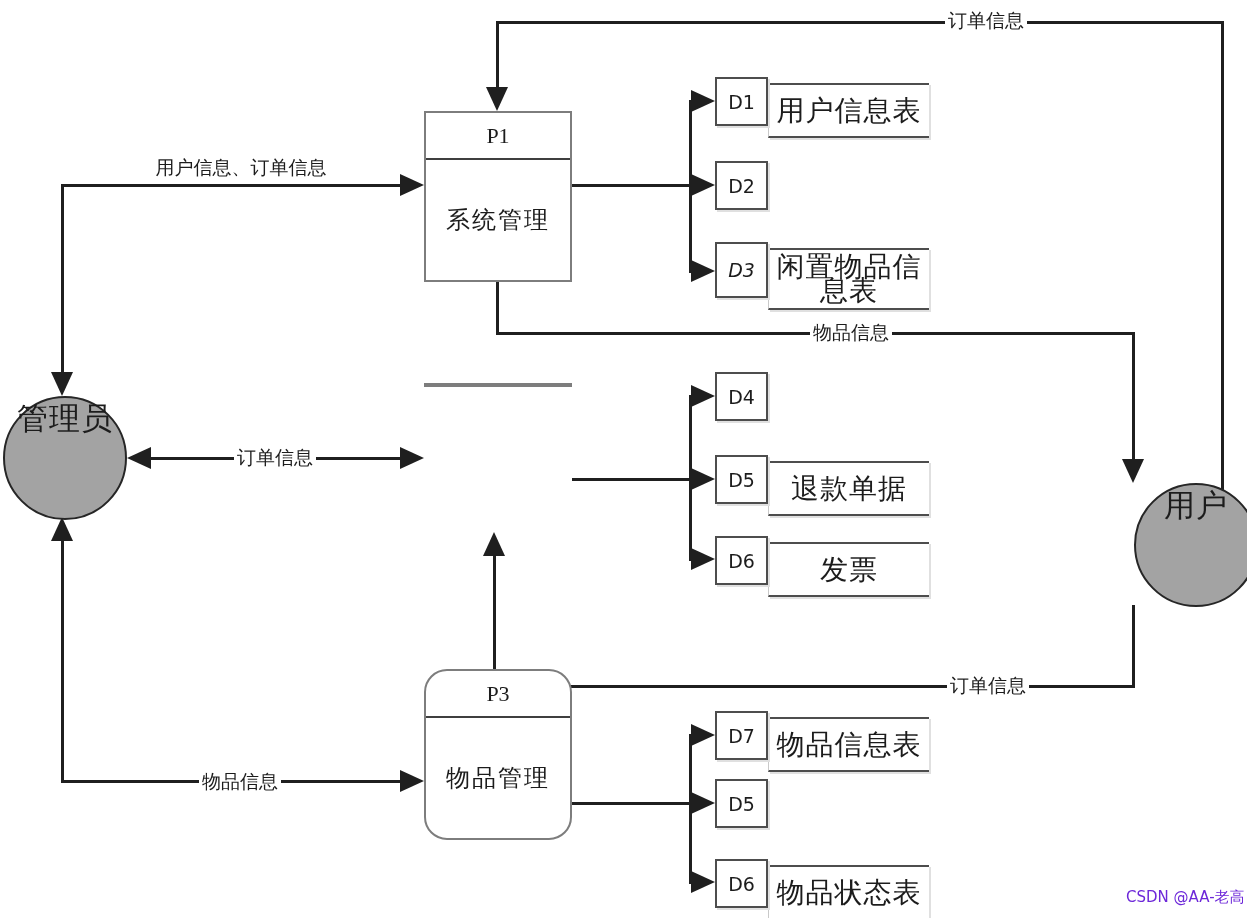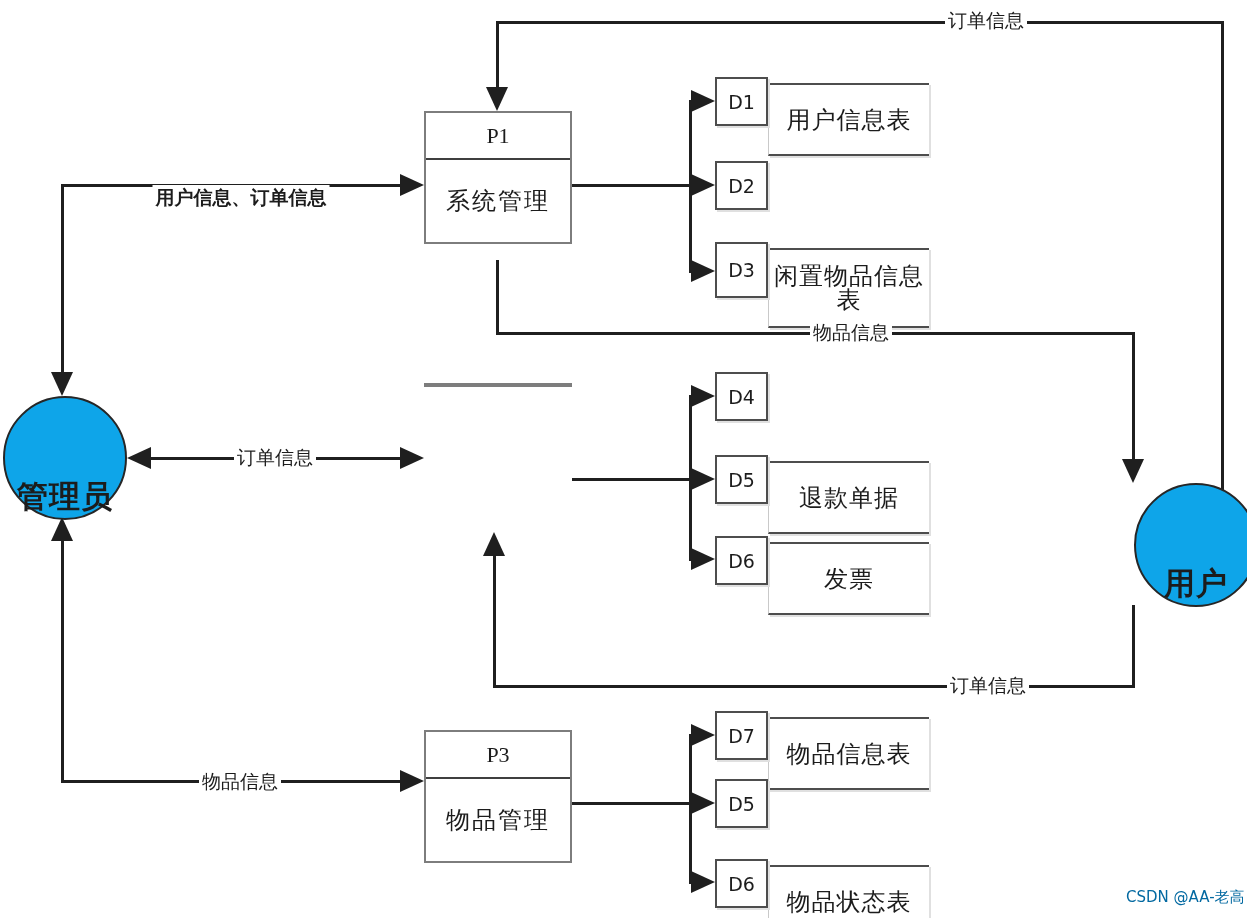--- a/index.html
+++ b/index.html
@@ -12,75 +12,75 @@
   .seg.h{height:3px;}
   .seg.v{width:3px;}
   
   .arw{position:absolute;width:0;height:0;z-index:2;}
   .arw.right{border-top:11px solid transparent;border-bottom:11px solid transparent;border-left:24px solid #1f1f1f;}
   .arw.left{border-top:11px solid transparent;border-bottom:11px solid transparent;border-right:24px solid #1f1f1f;}
   .arw.down{border-left:11px solid transparent;border-right:11px solid transparent;border-top:24px solid #1f1f1f;}
   .arw.up{border-left:11px solid transparent;border-right:11px solid transparent;border-bottom:24px solid #1f1f1f;}
   
   .entity{
-    position:absolute;border:2px solid #262626;border-radius:50%;background:#0ea5e9;
-    display:flex;align-items:flex-end;justify-content:center;
-    font-size:31px;letter-spacing:1px;z-index:3;font-weight:bold;
+    position:absolute;border:2px solid #262626;border-radius:50%;background:#a3a3a3;
+    display:flex;align-items:flex-start;justify-content:center;
+    font-size:31px;letter-spacing:1px;z-index:3;
   }
   
   .process{position:absolute;left:424px;width:144px;border:2px solid #7d7d7d;background:#fff;z-index:3;}
   .process .pcode{height:45px;border-bottom:2px solid #3f3f3f;display:flex;align-items:center;justify-content:center;font-size:22px;}
-  .process .pname{height:82px;display:flex;align-items:center;justify-content:center;font-size:24px;letter-spacing:2px;}
+  .process .pname{height:120px;display:flex;align-items:center;justify-content:center;font-size:24px;letter-spacing:2px;}
   
   .store{position:absolute;left:715px;width:212px;height:55px;z-index:3;}
   .store .strip{
     position:absolute;left:53px;top:6px;width:156px;height:43px;
     border-top:2px solid #4d4d4d;border-bottom:2px solid #4d4d4d;border-left:1px solid #c9c9c9;
     background:#fff;box-shadow:2px 2px 0 #e0e0e0;
     display:flex;align-items:center;justify-content:center;
-    font-size:24px;letter-spacing:1px;text-align:center;line-height:24px;padding:13px 2px;
+    font-size:28px;letter-spacing:1px;text-align:center;line-height:24px;padding:4px 2px;
   }
   .store .cell{
     position:absolute;left:0;top:0;width:49px;height:45px;
     border:2px solid #4d4d4d;background:#fff;box-shadow:2px 2px 0 #e0e0e0;
     display:flex;align-items:center;justify-content:center;
     font-family:"DejaVu Sans","Liberation Sans",sans-serif;font-size:19px;z-index:2;
   }
   .store.tall{height:62px;}
-  .store.tall .cell{height:52px;}
+  .store.tall .cell{height:52px;font-style:italic;}
   .store.tall .strip{height:50px;}
   
   .flowlabel{
     position:absolute;transform:translate(-50%,-50%);
     background:#fff;padding:0 3px;font-size:19px;white-space:nowrap;z-index:5;
   }
   .watermark{
     position:absolute;left:1126px;top:888px;
-    font-family:"DejaVu Sans","Liberation Sans",sans-serif;font-size:15px;color:#0369a1;z-index:5;
+    font-family:"DejaVu Sans","Liberation Sans",sans-serif;font-size:15px;color:#6d28d9;z-index:5;
   }
 </style>
 </head>
 <body>
 
 <div class="canvas">
 
   <div class="entity" style="left:3px;top:396px;width:120px;height:120px;">
     <span>管理员</span>
   </div>
   <div class="entity" style="left:1134px;top:483px;width:120px;height:120px;">
     <span>用户</span>
   </div>
 
   <div class="process" style="top:111px;">
     <div class="pcode">P1</div>
     <div class="pname">系统管理</div>
   </div>
   <div class="process" style="top:383px;">
   </div>
-  <div class="process" style="top:730px;">
+  <div class="process" style="top:669px;border-radius:23px;">
     <div class="pcode">P3</div>
     <div class="pname">物品管理</div>
   </div>
 
   <div class="store" style="top:77px;">
     <div class="strip">用户信息表</div>
     <div class="cell">D1</div>
   </div>
   <div class="store" style="top:161px;">
     <div class="cell">D2</div>
@@ -160,21 +160,21 @@
 
   <div class="seg h" style="left:572px;top:802px;width:128px;"></div>
   <div class="seg v" style="left:689px;top:734px;height:150px;"></div>
   <div class="seg h" style="left:689px;top:734px;width:14px;"></div>
   <div class="seg h" style="left:689px;top:881px;width:14px;"></div>
   <div class="arw right" style="left:691px;top:724px;"></div>
   <div class="arw right" style="left:691px;top:792px;"></div>
   <div class="arw right" style="left:691px;top:871px;"></div>
 
   <div class="flowlabel" style="left:986px;top:21px;">订单信息</div>
-  <div class="flowlabel" style="left:241px;top:198px;font-weight:bold;">用户信息、订单信息</div>
+  <div class="flowlabel" style="left:241px;top:168px;">用户信息、订单信息</div>
   <div class="flowlabel" style="left:851px;top:333px;">物品信息</div>
   <div class="flowlabel" style="left:275px;top:458px;">订单信息</div>
   <div class="flowlabel" style="left:988px;top:686px;">订单信息</div>
   <div class="flowlabel" style="left:240px;top:782px;">物品信息</div>
 
   <div class="watermark">CSDN @AA-老高</div>
 
 </div>
 
 </body></html>

